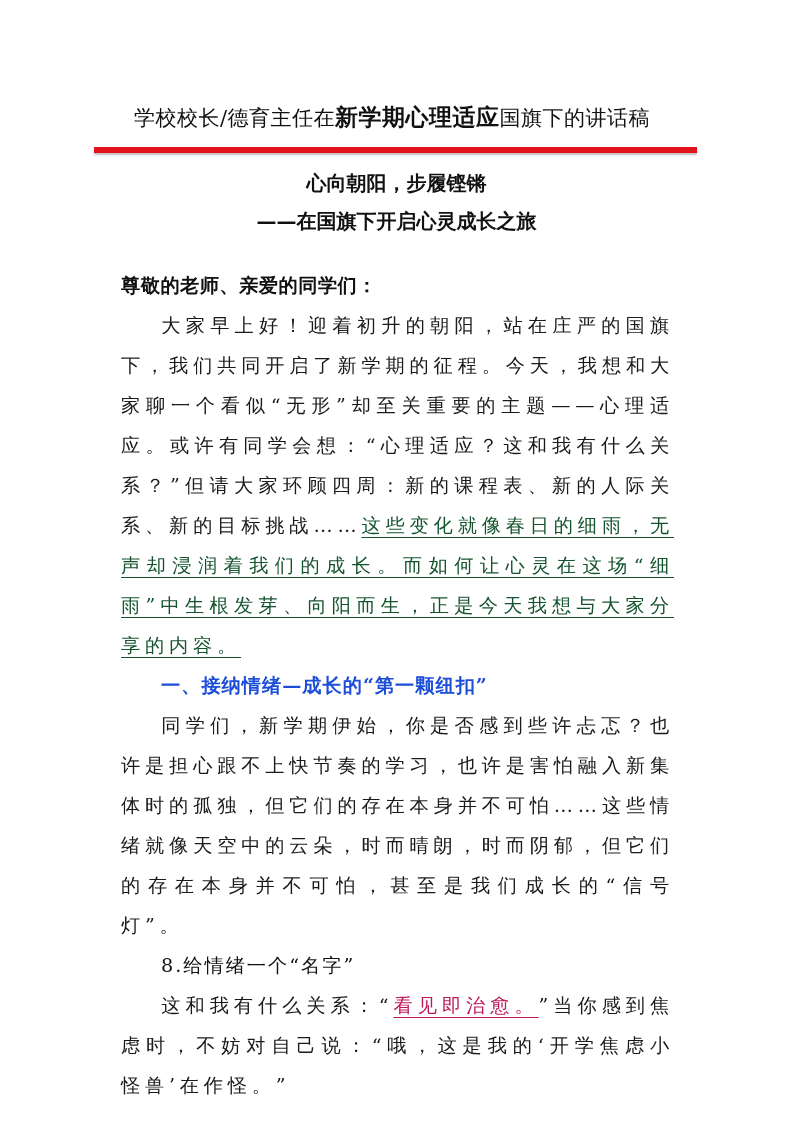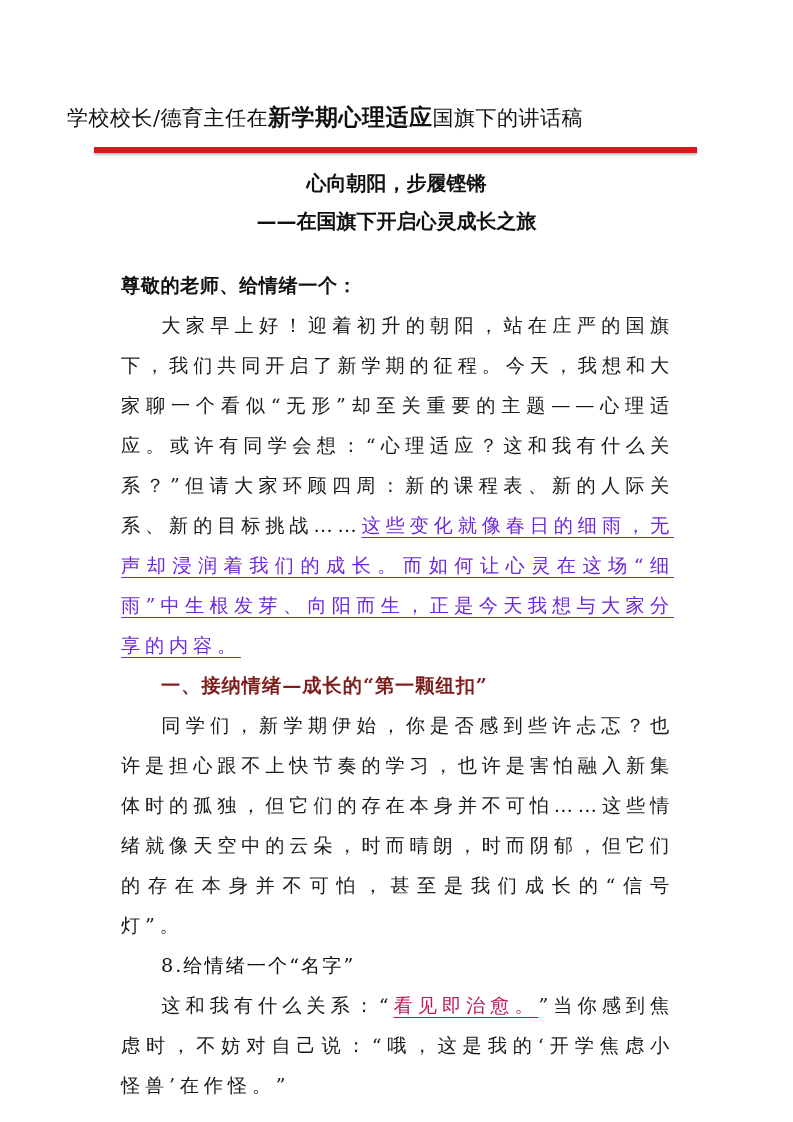--- a/index.html
+++ b/index.html
@@ -20,21 +20,21 @@
       left: 0; top: 0;
       width: 793px;
       height: 1122px;
       background: #ffffff;
     }
     .doc-title {
       position: absolute;
       left: 0;
       width: 650px;
       top: 101px;
-      text-align: center;
+      text-align: right;
       font-size: 21px;
       line-height: 32px;
       letter-spacing: 0.5px;
       color: #111;
       white-space: nowrap;
     }
     .doc-title .emph {
       font-family: "DejaVu Sans", "Liberation Sans", sans-serif;
       font-weight: bold;
       font-size: 23px;
@@ -80,32 +80,32 @@
     .greeting {
       font-weight: bold;
       letter-spacing: 0.5px;
       color: #111;
     }
     .indent { text-indent: 2.1em; }
     .heading1 {
       font-weight: bold;
       letter-spacing: 1px;
       padding-left: 40px;
-      color: #7f1d1d;
+      color: #1d4ed8;
     }
     .subheading {
       padding-left: 40px;
       letter-spacing: 2px;
       color: #111;
     }
     .ul {
       text-decoration: underline;
       text-decoration-thickness: 1px;
       text-underline-offset: 5px;
-      color: #6d28d9;
+      color: #14532d;
     }
     .ul-bold {
       text-decoration: underline;
       text-decoration-thickness: 1px;
       text-underline-offset: 5px;
       color: #be185d;
     }
   </style>
 </head>
 <body>
@@ -115,21 +115,21 @@
   <div class="doc-title">
     <span>学校校长/德育主任在</span><span class="emph">新学期心理适应</span><span>国旗下的讲话稿</span>
   </div>
 
   <div class="red-rule" id="red-rule" style="background: rgb(227, 19, 27);"></div>
 
   <div class="subtitle s2">——在国旗下开启心灵成长之旅</div>
   <div class="subtitle s1">心向朝阳，步履铿锵</div>
 
   <div class="body-text">
-    <p class="greeting">尊敬的老师、给情绪一个：</p>
+    <p class="greeting">尊敬的老师、亲爱的同学们：</p>
 
     <p class="indent"><span>大家早上好！迎着初升的朝阳，站在庄严的国旗下，我们共同开启了新学期的征程。今天，我想和大家聊一个看似“无形”却至关重要的主题——心理适应。或许有同学会想：“心理适应？这和我有什么关系？”但请大家环顾四周：新的课程表、新的人际关系、新的目标挑战……</span><span class="ul">这些变化就像春日的细雨，无声却浸润着我们的成长。而如何让心灵在这场“细雨”中生根发芽、向阳而生，正是今天我想与大家分享的内容。</span></p>
 
     <p class="heading1">一、接纳情绪—成长的“第一颗纽扣”</p>
 
     <p class="indent">同学们，新学期伊始，你是否感到些许忐忑？也许是担心跟不上快节奏的学习，也许是害怕融入新集体时的孤独，但它们的存在本身并不可怕……这些情绪就像天空中的云朵，时而晴朗，时而阴郁，但它们的存在本身并不可怕，甚至是我们成长的“信号灯”。</p>
 
     <p class="subheading">8.给情绪一个“名字”</p>
 
     <p class="indent"><span>这和我有什么关系：“</span><span class="ul-bold">看见即治愈。</span><span>”当你感到焦虑时，不妨对自己说：“哦，这是我的‘开学焦虑小怪兽’在作怪。”</span></p>

